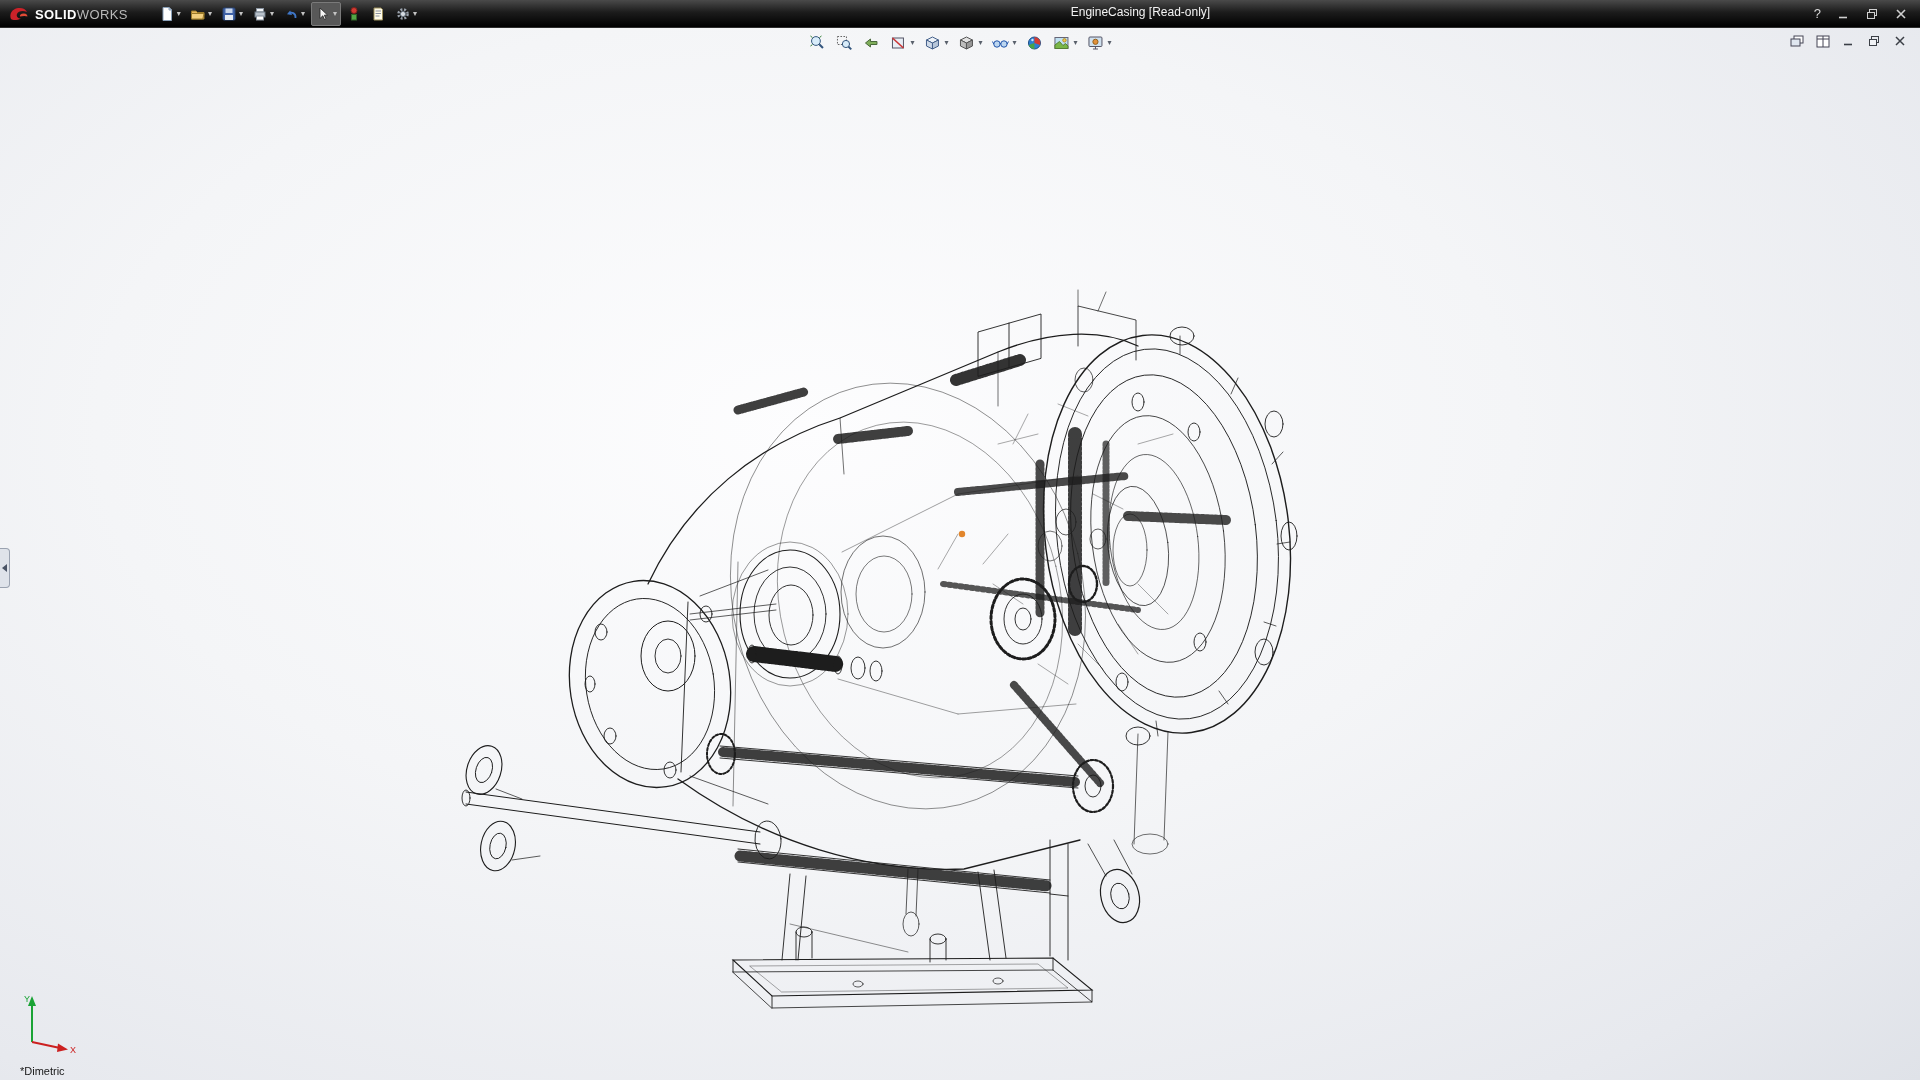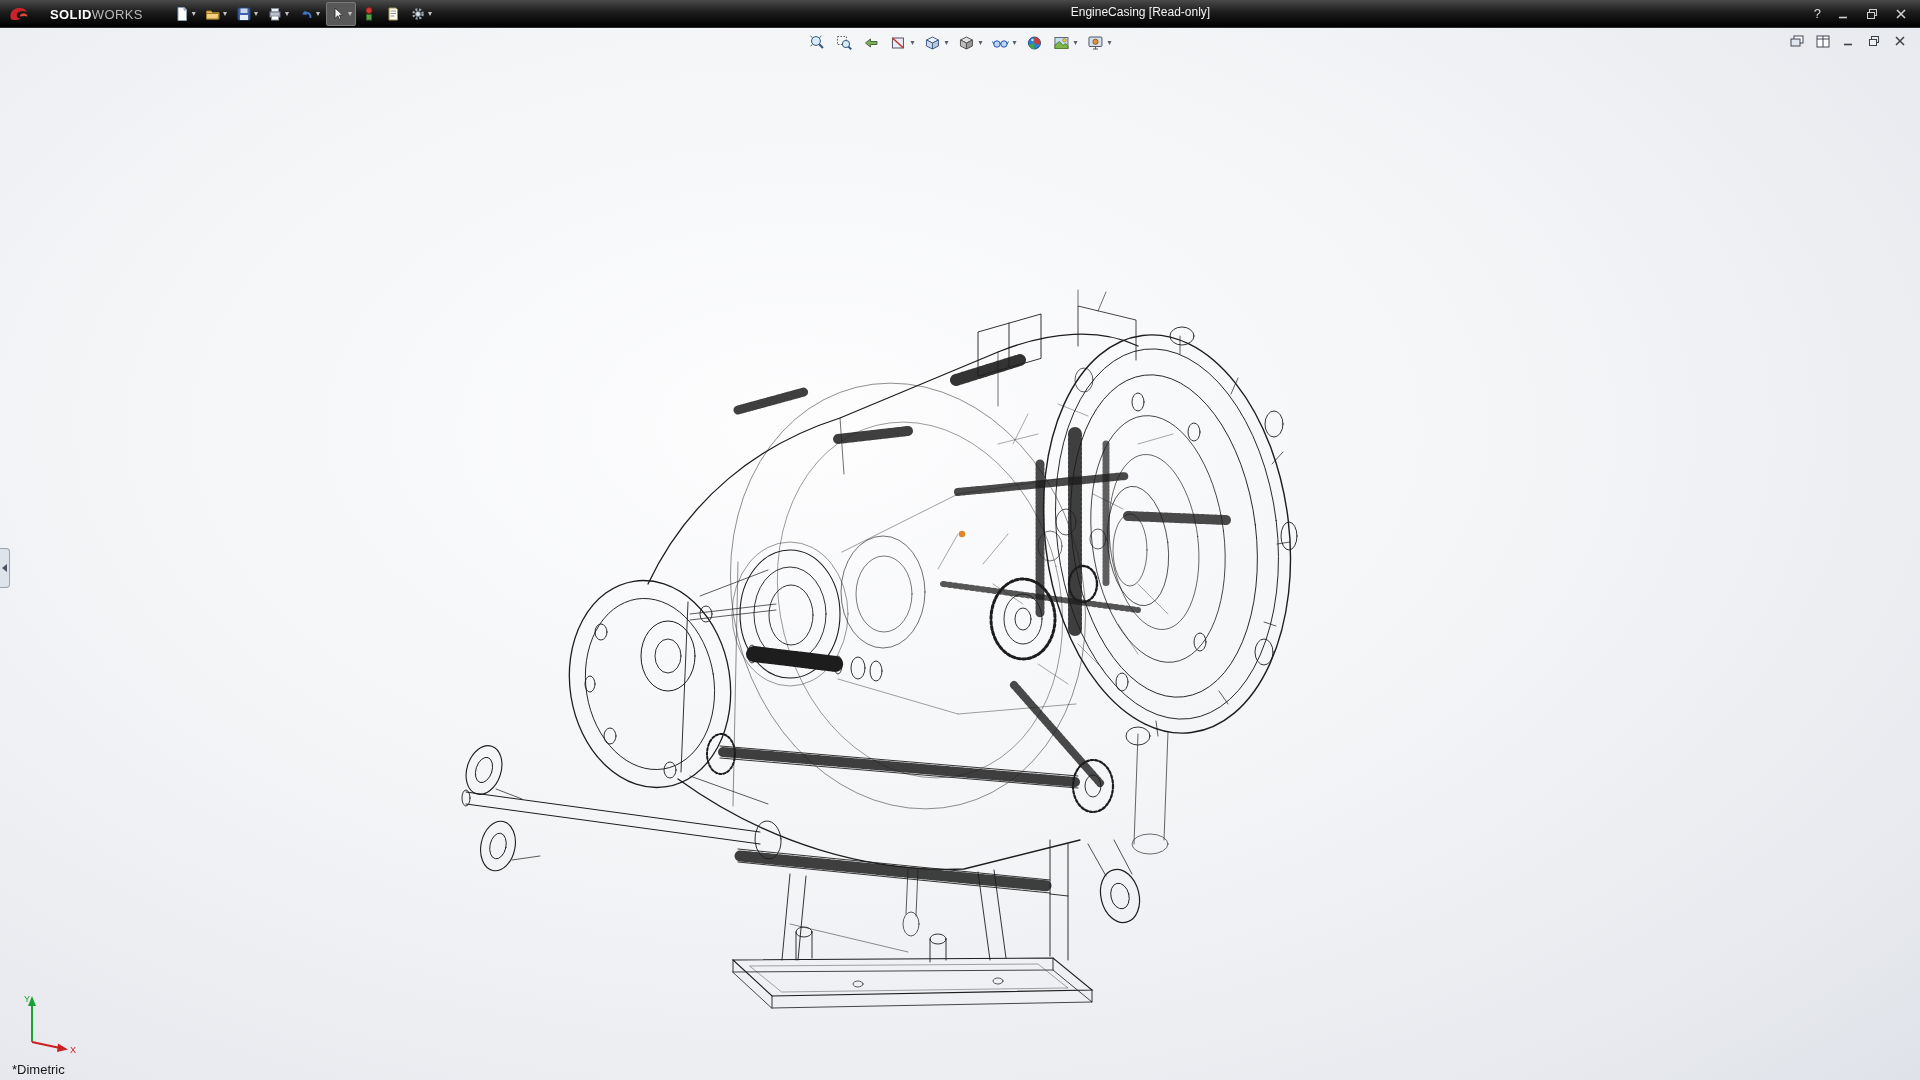--- a/index.html
+++ b/index.html
@@ -2,21 +2,21 @@
 <html><head>
 <meta charset="utf-8">
 <style>
   *{margin:0;padding:0;box-sizing:border-box}
   html,body{width:1920px;height:1080px;overflow:hidden;font-family:"Liberation Sans",sans-serif;background:#e8eaee}
 
   
   .titlebar{position:absolute;top:0;left:0;width:1920px;height:28px;z-index:20;
     background:linear-gradient(180deg,#4a4a4a 0%,#1c1c1c 45%,#000 100%);
     display:flex;align-items:center;color:#e8e8e8;border-bottom:1px solid #2d2d2d}
-  .brand{display:flex;align-items:center;gap:20px;padding:0 14px 0 8px}
+  .brand{display:flex;align-items:center;gap:5px;padding:0 14px 0 8px}
   .brand-bold{font-size:13px;font-weight:bold;color:#fff;letter-spacing:.4px}
   .brand-light{font-size:13px;color:#b9b9b9;letter-spacing:.4px}
   .tb-icons{display:flex;align-items:center;gap:3px;margin-left:14px}
   .tbtn{display:flex;align-items:center;height:24px;padding:1px 3px;border-radius:2px;cursor:default}
   .tbtn.active{background:#585858;border:1px solid #7a7a7a}
   .caret{font-size:8px;color:#c3c3c3;margin-left:2px;line-height:1}
   .doc-title{position:absolute;left:59.4%;transform:translateX(-50%);top:0;height:24px;display:flex;align-items:center;
     font-size:12px;color:#f2f2f2;white-space:nowrap}
   .winctl{margin-left:auto;display:flex;align-items:center;gap:15px;padding-right:12px}
   .winctl .help{font-size:13px;color:#d8d8d8}
@@ -33,21 +33,21 @@
 
   
   .docctl{position:absolute;top:6px;right:12px;display:flex;align-items:center;gap:11px}
   .docbtn{display:flex;align-items:center;justify-content:center;width:15px;height:14px}
 
   
   .model{position:absolute;left:438px;top:256px;overflow:visible}
 
   
   .triad{position:absolute;left:16px;bottom:26px}
-  .orient-label{position:absolute;left:12px;bottom:3px;font-size:13px;color:#161616}
+  .orient-label{position:absolute;left:20px;bottom:3px;font-size:11px;color:#161616}
 
   
   .flytab{position:absolute;left:0;top:520px;width:10px;height:40px;background:#dfe3ea;border:1px solid #9aa2b0;
     border-left:none;border-radius:0 4px 4px 0;display:flex;align-items:center;justify-content:center}
   .flytab .tri{width:0;height:0;border-top:4px solid transparent;border-bottom:4px solid transparent;border-right:5px solid #4a5466}
 </style>
 </head>
 <body>
 
 <div class="titlebar">

